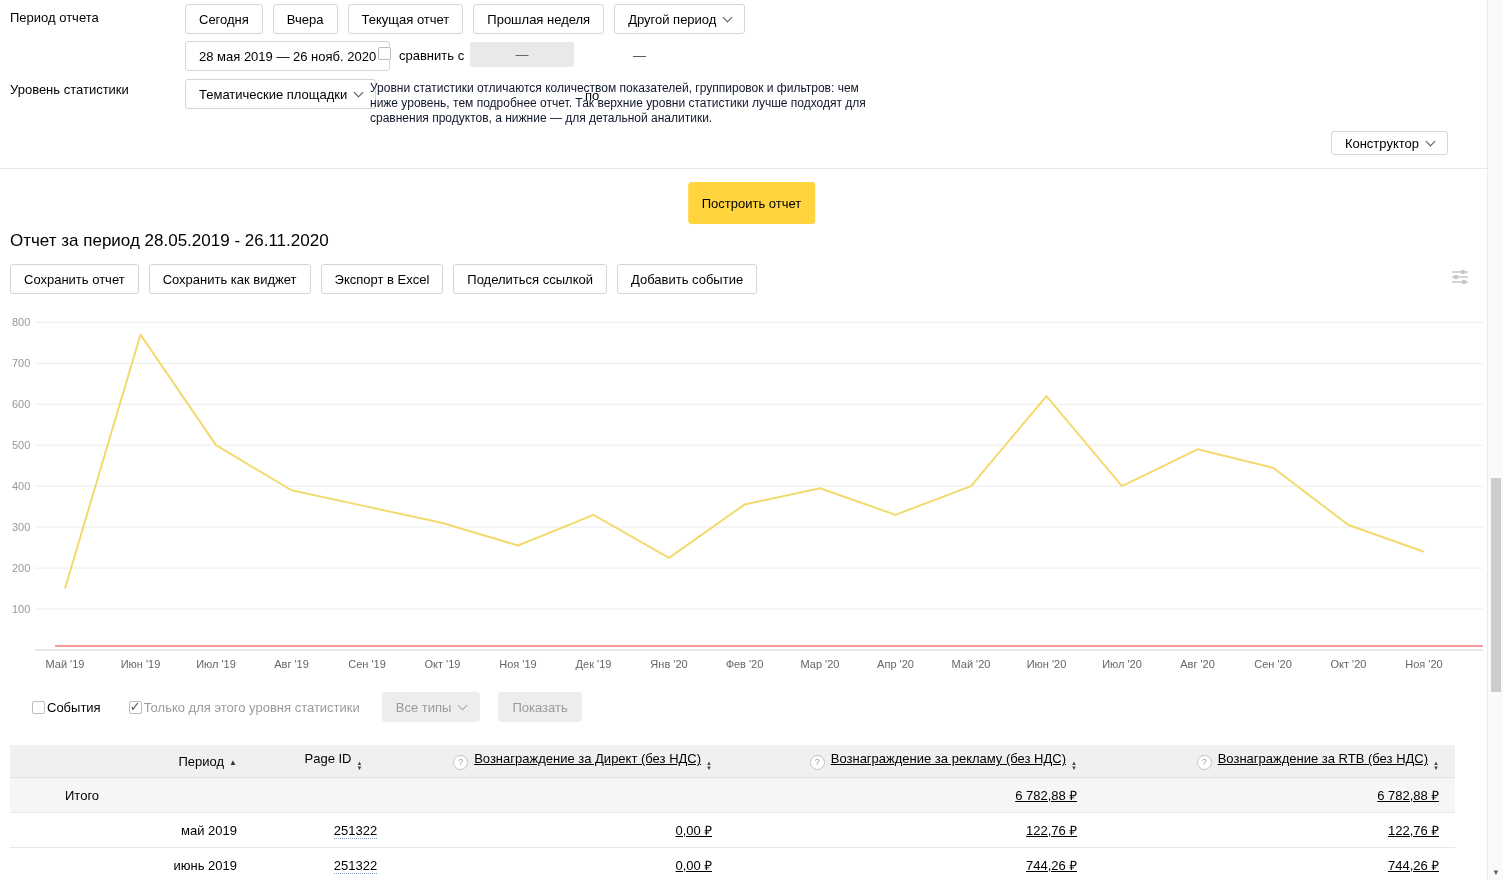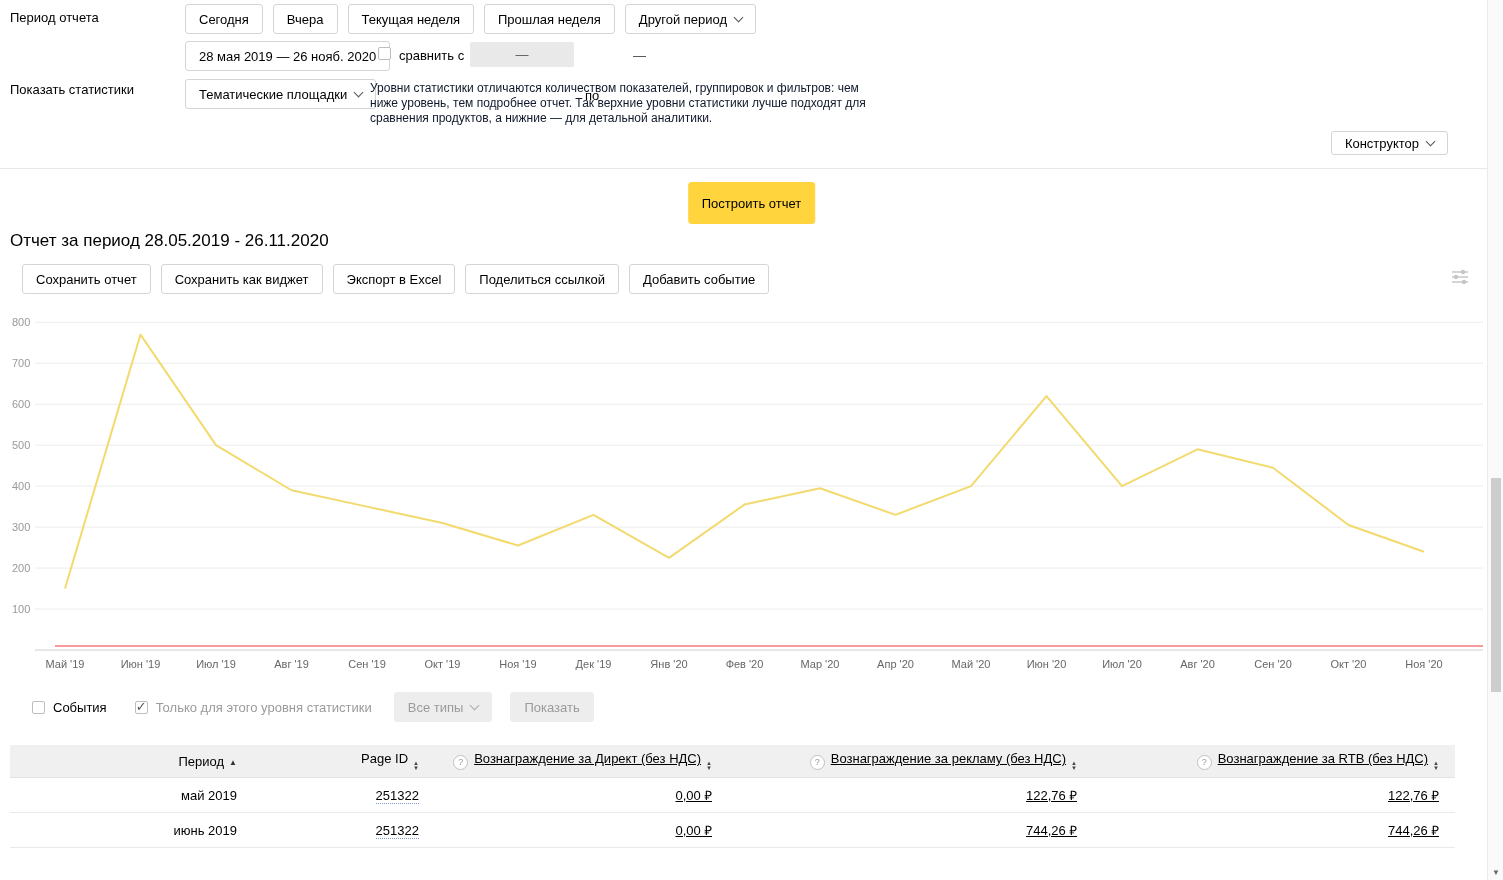--- a/index.html
+++ b/index.html
@@ -33,38 +33,38 @@
   #f-compare-to{position:absolute;left:633px;top:48px;color:#444;}
   #f-level-label{position:absolute;left:10px;top:82px;}
   #f-level-select{position:absolute;left:185px;top:79px;}
   #f-level-hint{position:absolute;left:370px;top:81px;width:515px;font-size:12px;line-height:15px;color:#0f172a;}
   #constructor-btn{position:absolute;right:55px;top:131px;height:24px;}
   .divider{position:absolute;left:0;top:168px;width:100%;border-top:1px solid #e8e8e8;}
   #build-btn{position:absolute;left:50%;top:182px;transform:translateX(-50%);}
 
   
   #report-title{position:absolute;left:10px;top:231px;font-size:17px;}
-  #report-actions{position:absolute;left:10px;top:264px;display:flex;gap:10px;margin-left:12px;}
+  #report-actions{position:absolute;left:10px;top:264px;display:flex;gap:10px;}
   #chart-settings{position:absolute;left:1451px;top:269px;width:18px;height:16px;cursor:pointer;}
   #chart-wrap{position:absolute;left:0;top:298px;width:1490px;height:385px;}
   #chart-svg text{font-family:"Liberation Sans",sans-serif;}
 
   
   #events-row{position:absolute;left:32px;top:694px;display:flex;align-items:center;height:26px;}
-  #events-row .gap-s{margin-left:8px;}
+  #events-row .gap-s{margin-left:2px;}
   #events-row .gap-l{margin-left:28px;}
   .gray-label{color:#9b9b9b;}
 
   
   #report-table{position:absolute;left:10px;top:745px;width:1445px;border-collapse:collapse;
                 table-layout:fixed;font-size:13px;}
   #report-table th{background:#f0f0f0;height:30px;font-weight:normal;border-bottom:1px solid #e2e2e2;cursor:pointer;}
   #report-table td{height:32px;border-bottom:1px solid #e9e9e9;}
   .th-period,.td-period{text-align:right;padding-right:10px;}
-  .th-pageid,.td-pageid{text-align:right;}
+  .th-pageid,.td-pageid{text-align:center;}
   .th-money,.td-money{text-align:right;padding-right:16px;text-decoration:underline;}
   .total-row td{background:#f6f6f6;}
   .total-label{text-align:left !important;padding-left:55px;}
   .sort-asc{font-size:8px;color:#333;margin-left:5px;vertical-align:1px;}
   .sort-both{display:inline-flex;flex-direction:column;margin-left:5px;vertical-align:-2px;}
   .sort-both i{font-style:normal;font-size:6px;line-height:5px;color:#444;}
   .qicon{display:inline-flex;width:13px;height:13px;border-radius:50%;border:1px solid #c2c2c2;
          color:#9a9a9a;font-size:9px;align-items:center;justify-content:center;margin-right:6px;
          vertical-align:-2px;background:#fff;}
   .pageid-link{color:#000000;text-decoration:none;border-bottom:1px dotted #7d9bd1;cursor:pointer;margin-left:44px;}
@@ -78,36 +78,36 @@
 </head>
 <body>
 
 <div class="page">
 
   <span id="f-period-label">Период отчета</span>
 
   <div id="f-period-presets">
     <button class="btn">Сегодня</button>
     <button class="btn">Вчера</button>
-    <button class="btn">Текущая неделя</button>
+    <button class="btn">Текущая отчет</button>
     <button class="btn">Прошлая неделя</button>
     <button class="btn">
       <span>Другой период</span>
       <span class="chev"></span>
     </button>
   </div>
 
   <button id="f-date-btn" class="btn">28 мая 2019 — 26 нояб. 2020</button>
   <span id="f-compare-cb" class="cb"></span>
   <span id="f-compare-label">сравнить с</span>
   <div id="f-compare-from">—</div>
   <span id="f-po-label">по</span>
   <span id="f-compare-to">—</span>
 
-  <span id="f-level-label">Показать статистики</span>
+  <span id="f-level-label">Уровень статистики</span>
   <button id="f-level-select" class="btn">
     <span>Тематические площадки</span>
     <span class="chev"></span>
   </button>
   <div id="f-level-hint">Уровни статистики отличаются количеством показателей, группировок и фильтров: чем ниже уровень, тем подробнее отчет. Так верхние уровни статистики лучше подходят для сравнения продуктов, а нижние — для детальной аналитики.</div>
 
   <button id="constructor-btn" class="btn">
     <span>Конструктор</span>
     <span class="chev"></span>
   </button>
@@ -225,20 +225,27 @@
         </th>
         <th class="th-money">
           <span class="qicon">?</span><span>Вознаграждение за RTB (без НДС)</span><span class="sort-both">
               <i>▲</i>
               <i>▼</i>
             </span>
         </th>
       </tr>
     </thead>
     <tbody>
+      <tr class="total-row">
+        <td class="td-period total-label">Итого</td>
+        <td class="td-pageid"></td>
+        <td class="td-money"></td>
+        <td class="td-money">6 782,88 ₽</td>
+        <td class="td-money">6 782,88 ₽</td>
+      </tr>
       <tr>
         <td class="td-period">май 2019</td>
         <td class="td-pageid"><a class="pageid-link">251322</a></td>
         <td class="td-money">0,00 ₽</td>
         <td class="td-money">122,76 ₽</td>
         <td class="td-money">122,76 ₽</td>
       </tr>
       <tr>
         <td class="td-period">июнь 2019</td>
         <td class="td-pageid"><a class="pageid-link">251322</a></td>

